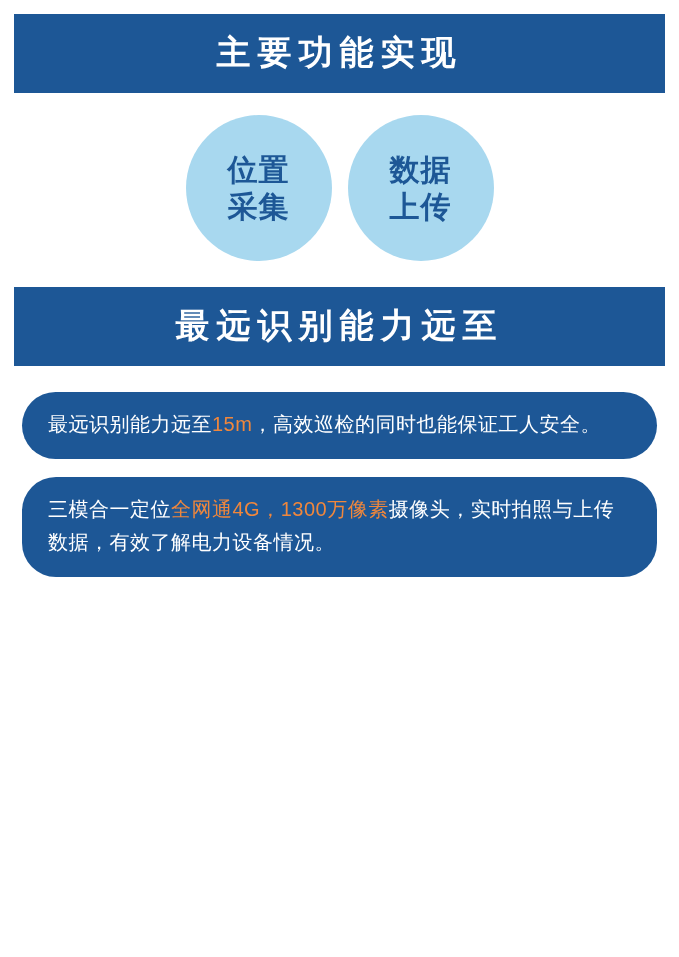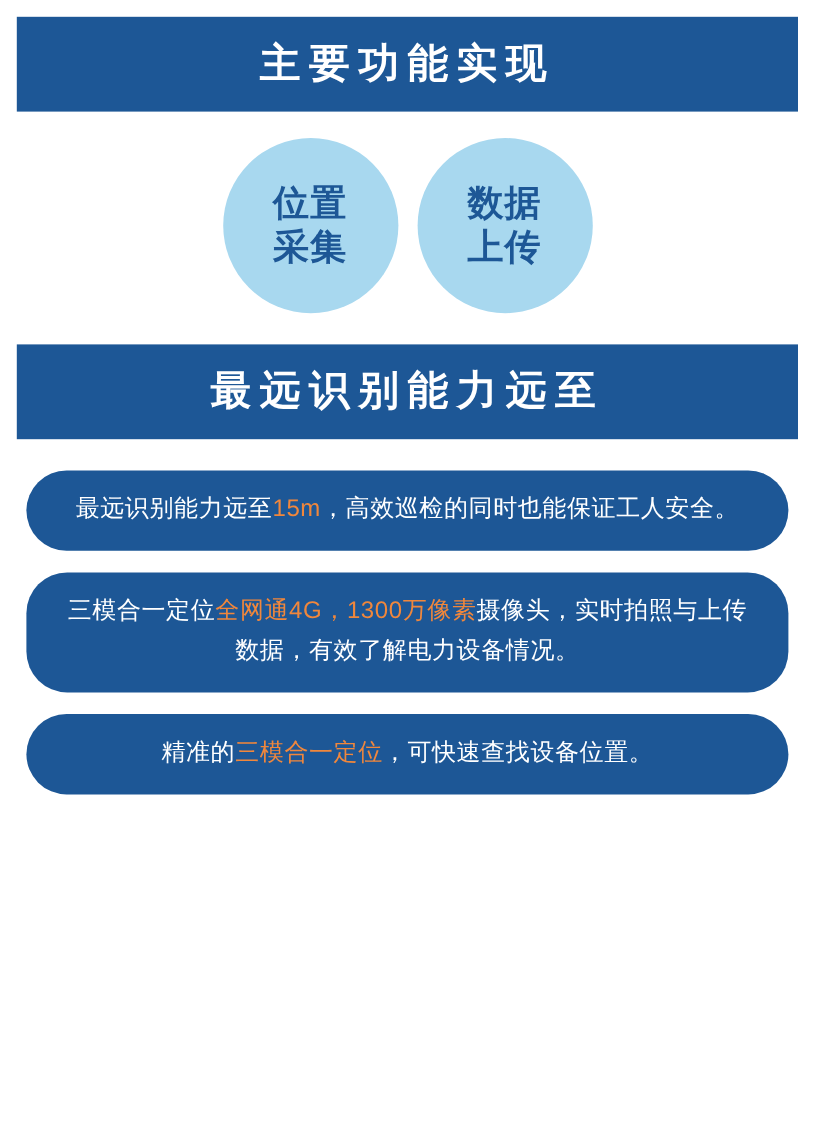--- a/index.html
+++ b/index.html
@@ -63,21 +63,20 @@
   .circle span {
     display: block;
   }
 
   
   .pills {
     margin: 26px 22px 0 22px;
     display: flex;
     flex-direction: column;
     gap: 18px;
-    text-align: center;
   }
   .pill {
     background: #1d5796;
     color: #ffffff;
     border-radius: 34px;
     padding: 16px 26px 18px 26px;
     font-size: 20px;
     line-height: 1.65;
     letter-spacing: 0.5px;
   }
@@ -108,18 +107,15 @@
 
   <div class="header-bar second">最远识别能力远至</div>
 
   <div class="pills">
     <div class="pill">
       <span class="pill-text"><span>最远识别能力远至</span><span class="hl">15m</span><span>，高效巡检的同时也能保证工人安全。</span></span>
     </div>
     <div class="pill">
       <span class="pill-text"><span>三模合一定位</span><span class="hl">全网通4G，1300万像素</span><span>摄像头，实时拍照与上传数据，有效了解电力设备情况。</span></span>
     </div>
-    <div class="pill">
-      <span class="pill-text"><span>精准的</span><span class="hl">三模合一定位</span><span>，可快速查找设备位置。</span></span>
-    </div>
   </div>
 
 </div>
 
 </body></html>

